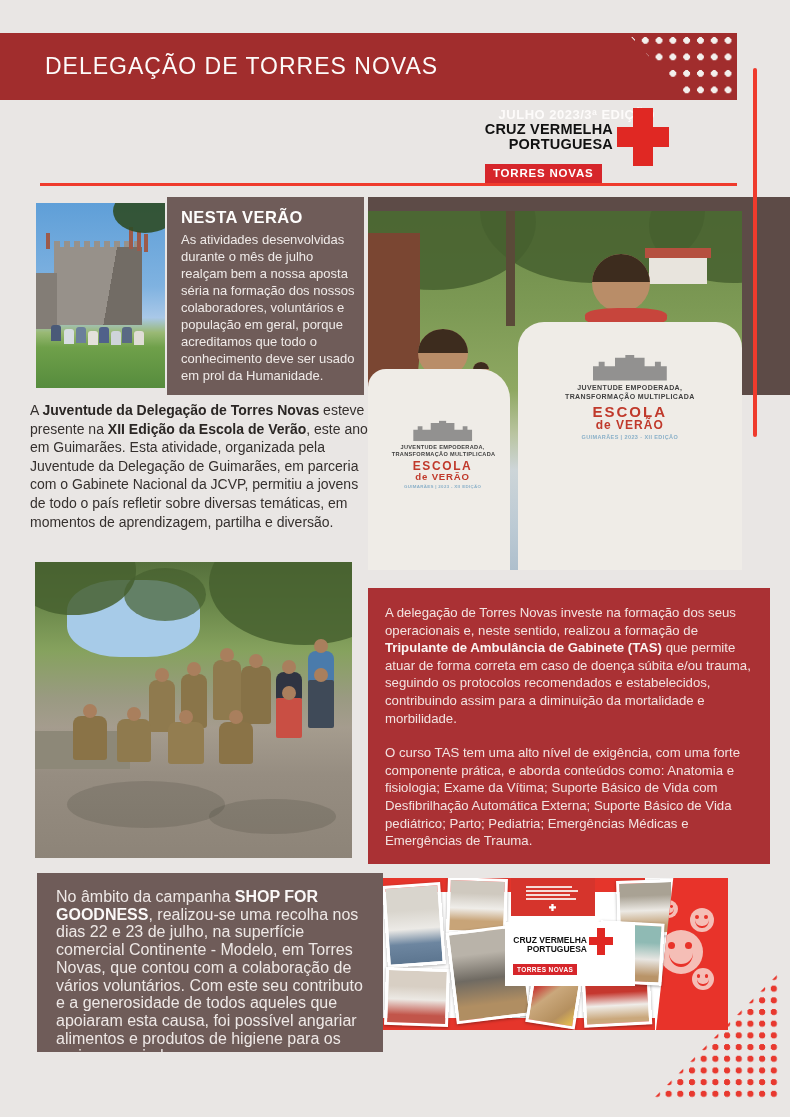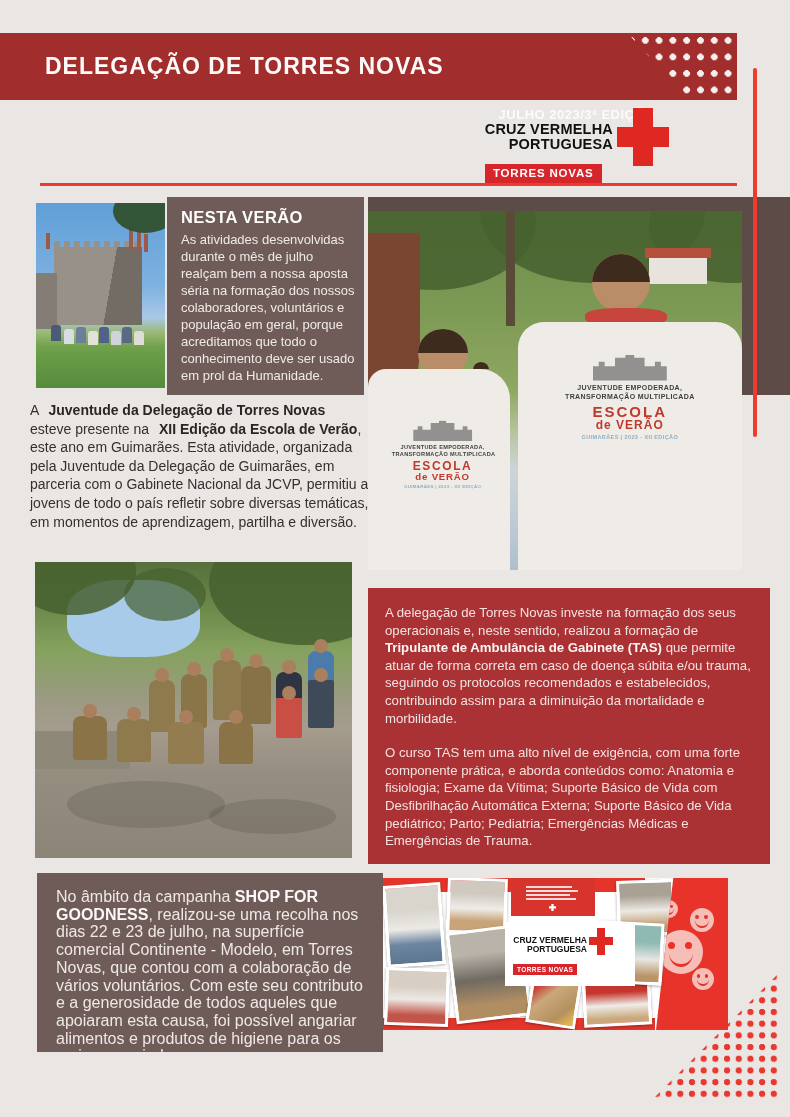--- a/index.html
+++ b/index.html
@@ -2,21 +2,21 @@
 <html><head>
 <meta charset="utf-8">
 <style>
   html,body{margin:0;padding:0;}
   body{background:#cfcdcb;font-family:"Liberation Sans",sans-serif;}
   #page{position:relative;width:790px;height:1117px;margin:0 auto;background:#e9e6e4;overflow:hidden;}
   .abs{position:absolute;}
 
   
   .banner{left:0;top:33px;width:737px;height:67px;background:#a12d2d;}
-  .banner-title{left:45px;top:20px;color:#fdfbfa;font-size:23px;font-weight:700;letter-spacing:1px;font-family:"Liberation Sans",sans-serif;}
+  .banner-title{left:45px;top:20px;color:#fdfbfa;font-size:23px;font-weight:400;letter-spacing:1px;font-family:"Liberation Sans",sans-serif;}
   .banner-edition{left:0;top:74px;width:655px;text-align:right;color:#fdfbfa;font-size:13px;font-weight:800;letter-spacing:.5px;}
   .banner-dots{right:0;top:3px;width:110px;height:64px;
     background-image:radial-gradient(circle at 4.5px 4.5px,#f3efec 3.2px,transparent 3.5px);
     background-size:13.8px 16.5px;
     clip-path:polygon(3% 0,100% 0,100% 100%,56% 100%);}
   .red-vline{left:753px;top:68px;width:4px;height:369px;background:#ef3b2d;z-index:8;border-radius:2px;}
 
   
   .masthead{left:28px;top:104px;font-family:"DejaVu Sans",sans-serif;font-weight:900;font-size:52px;line-height:58px;letter-spacing:1px;color:#141414;}
   .logo-text{left:453px;top:122px;width:160px;text-align:right;font-size:14.5px;line-height:15px;font-weight:900;color:#111;letter-spacing:.2px;}
@@ -25,21 +25,21 @@
   .red-cross .h{position:absolute;left:0;top:19px;width:52px;height:20px;background:#e02823;}
   .logo-badge{left:485px;top:164px;background:#d6262b;color:#fff;font-size:11.5px;font-weight:800;letter-spacing:.8px;padding:3px 8px 4px;}
   .red-hline{left:40px;top:183px;width:697px;height:3px;background:#ef3b2d;}
 
   
   .nesta-box{left:167px;top:197px;width:197px;height:198px;background:#6f5c59;box-sizing:border-box;padding:11px 8px 0 14px;}
   .nesta-head{color:#fefdfc;font-weight:900;font-size:16.5px;letter-spacing:.4px;margin:0 0 4px;}
   .nesta-body{color:#efeae8;font-size:13px;line-height:17px;}
 
   .intro{left:30px;top:401px;width:340px;font-size:14px;line-height:18.6px;color:#35302e;}
-  .intro b{color:#2a2624;margin-left:6px;}
+  .intro b{color:#2a2624;}
 
   .brown-band{left:368px;top:197px;width:422px;height:198px;background:#5d4b47;}
 
   .month-box{left:652px;top:480px;width:126px;height:95px;background:#b12b2f;color:#fff;z-index:9;
     display:flex;flex-direction:column;align-items:center;justify-content:center;
     font-weight:900;font-size:27px;line-height:33px;letter-spacing:.5px;}
 
   .tas-box{left:368px;top:588px;width:402px;height:276px;background:#aa3134;box-sizing:border-box;padding:16px 16px 0 17px;overflow:hidden;}
   .tas-box p{margin:0 0 17px;color:#f2e2e0;font-size:13.2px;line-height:17.6px;}
   .tas-box b{color:#fbf4f3;}

